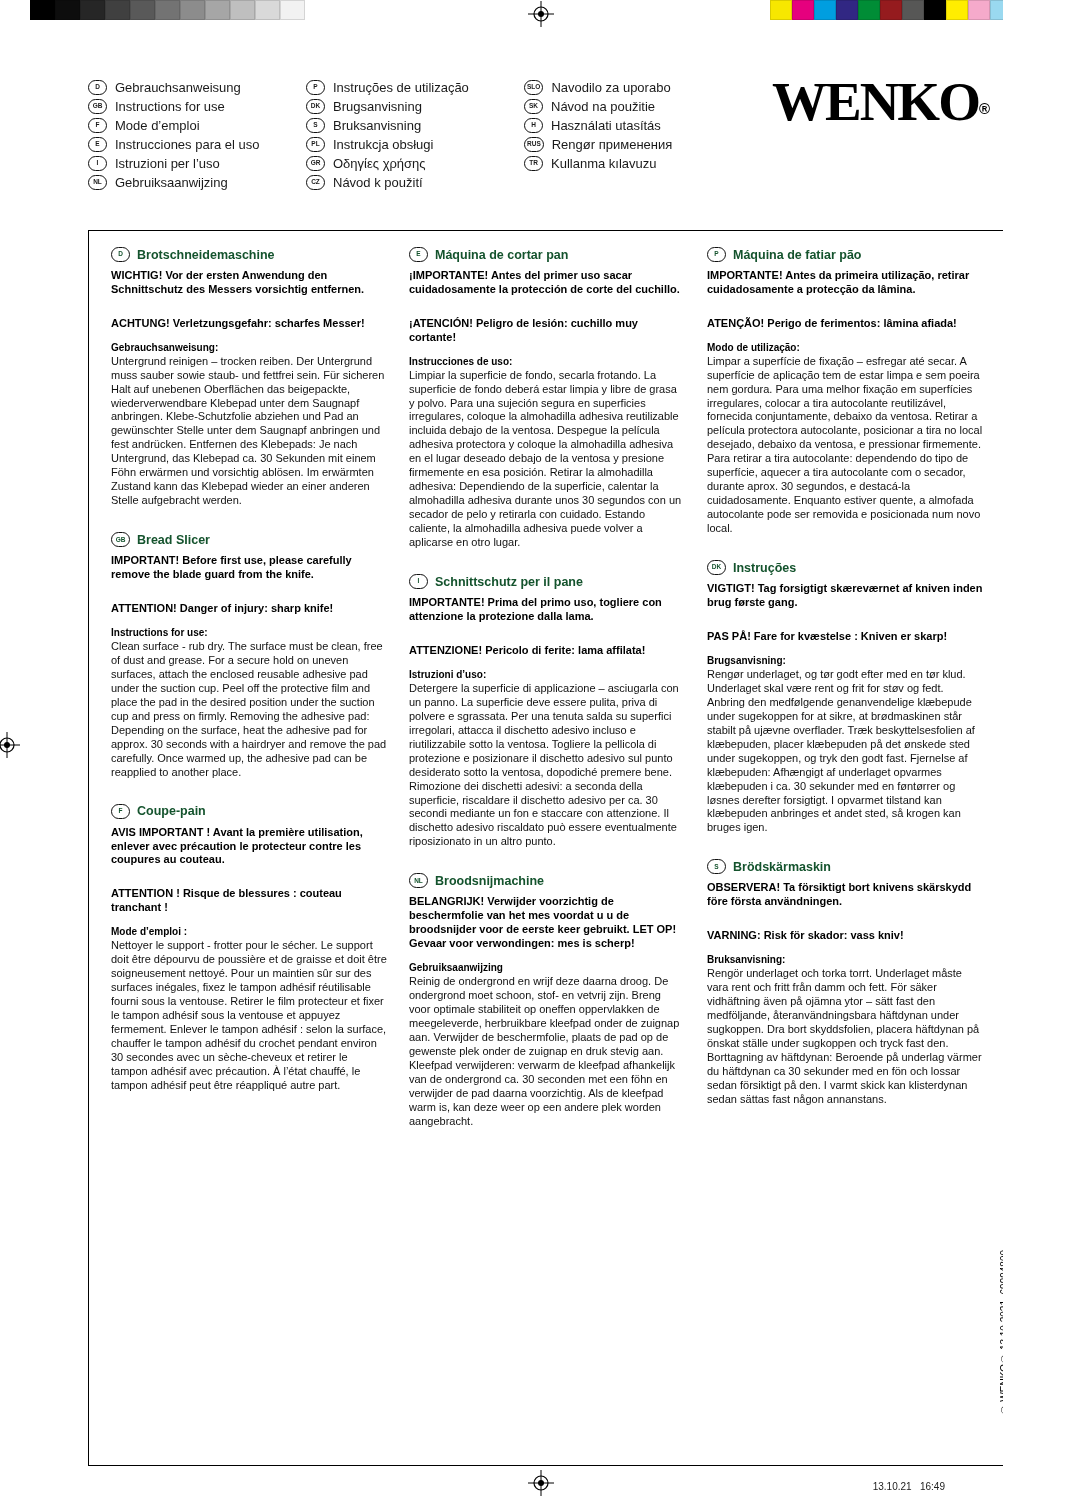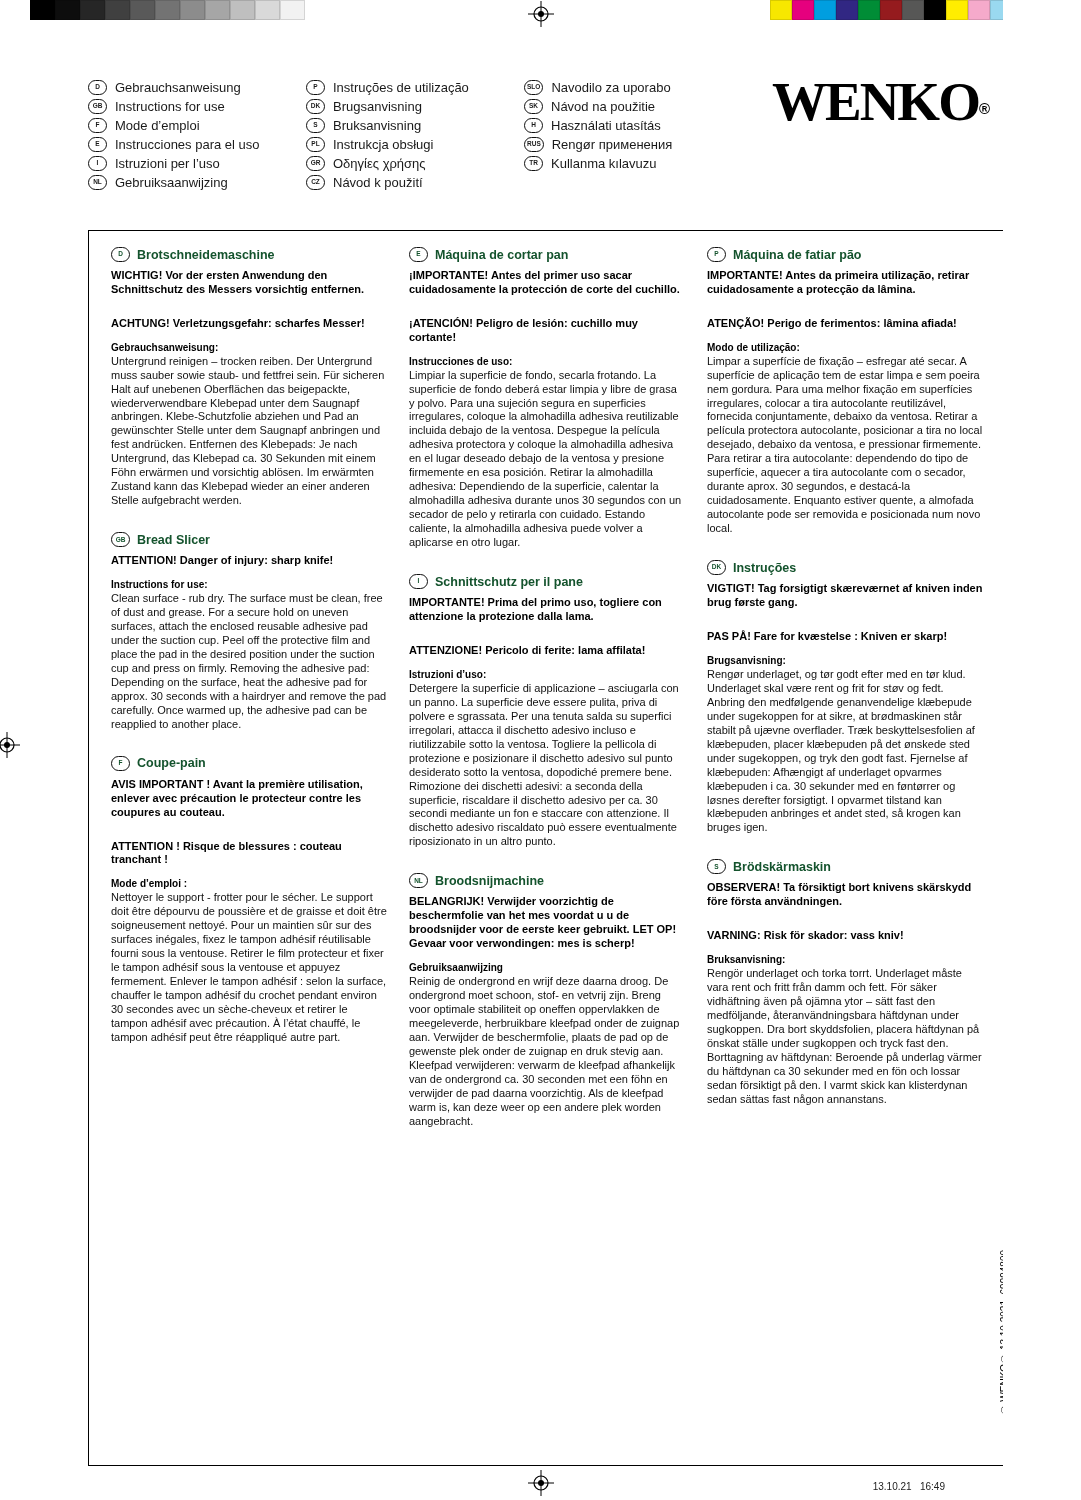--- a/index.html
+++ b/index.html
@@ -200,20 +200,21 @@
           <p class="warn">WICHTIG! Vor der ersten Anwendung den Schnittschutz des Messers vorsichtig entfernen.</p>
           <p class="warn">ACHTUNG! Verletzungsgefahr: scharfes Messer!</p>
           <p class="heading">Gebrauchsanweisung:</p>
           <p class="bodytext">Untergrund reinigen – trocken reiben. Der Untergrund muss sauber sowie staub- und fettfrei sein. Für sicheren Halt auf unebenen Oberflächen das beigepackte, wiederverwendbare Klebepad unter dem Saugnapf anbringen. Klebe-Schutzfolie abziehen und Pad an gewünschter Stelle unter dem Saugnapf anbringen und fest andrücken. Entfernen des Klebepads: Je nach Untergrund, das Klebepad ca. 30 Sekunden mit einem Föhn erwärmen und vorsichtig ablösen. Im erwärmten Zustand kann das Klebepad wieder an einer anderen Stelle aufgebracht werden.</p>
         </section>
         <section class="section">
           <div class="sec-title">
             <span class="badge">GB</span>
             <span>Bread Slicer</span>
           </div>
+          <p class="warn">IMPORTANT! Before first use, please carefully remove the blade guard from the knife.</p>
           <p class="warn">ATTENTION! Danger of injury: sharp knife!</p>
           <p class="heading">Instructions for use:</p>
           <p class="bodytext">Clean surface - rub dry. The surface must be clean, free of dust and grease. For a secure hold on uneven surfaces, attach the enclosed reusable adhesive pad under the suction cup. Peel off the protective film and place the pad in the desired position under the suction cup and press on firmly. Removing the adhesive pad: Depending on the surface, heat the adhesive pad for approx. 30 seconds with a hairdryer and remove the pad carefully. Once warmed up, the adhesive pad can be reapplied to another place.</p>
         </section>
         <section class="section">
           <div class="sec-title">
             <span class="badge">F</span>
             <span>Coupe-pain</span>
           </div>
           <p class="warn">AVIS IMPORTANT ! Avant la première utilisation, enlever avec précaution le protecteur contre les coupures au couteau.</p>

